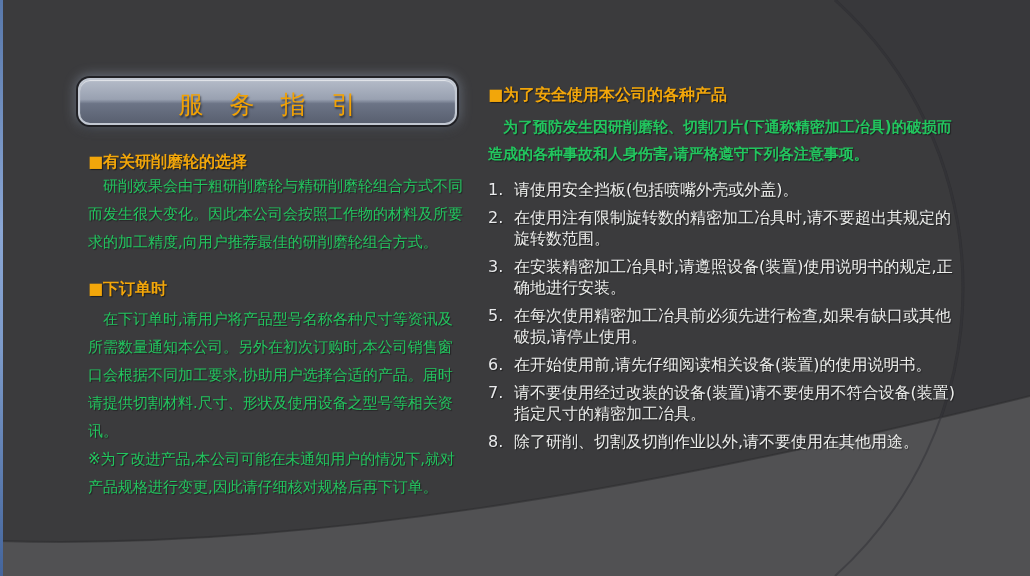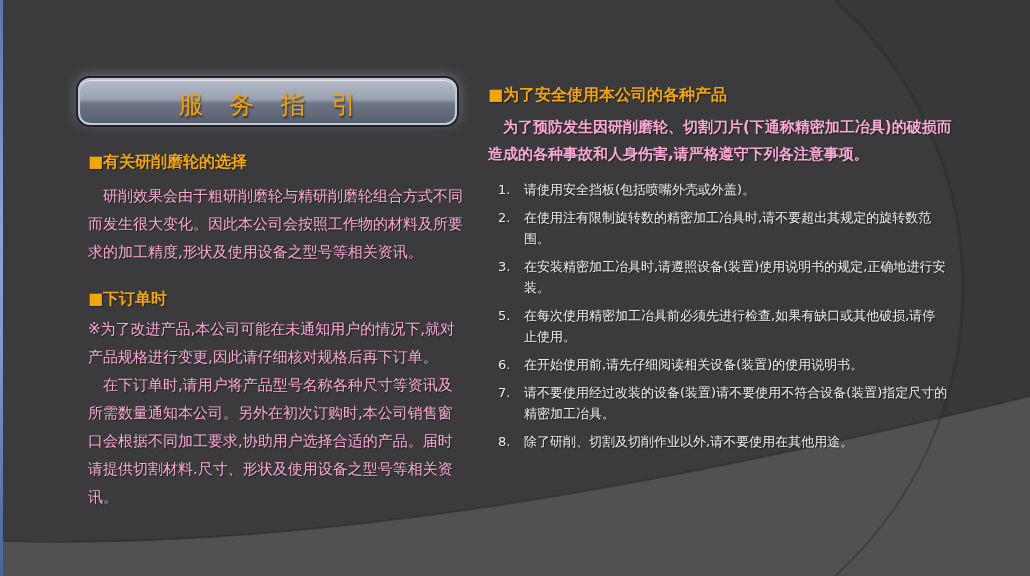--- a/index.html
+++ b/index.html
@@ -39,34 +39,34 @@
   h2.gold{
     margin:0;
     color:#f2a60a;
     font-size:16px;
     font-weight:bold;
     line-height:20px;
     text-shadow:1px 1px 1px rgba(0,0,0,.5);
   }
   .body{
     margin:0;
-    color:#f9a8d4;
+    color:#22c55e;
     font-size:15px;
     line-height:28px;
     text-shadow:1px 1px 1px rgba(0,0,0,.45);
   }
   .indent{text-indent:1em;}
   .bold{font-weight:bold;}
-  .col-left h2.sec1{margin-bottom:10px;}
+  .col-left h2.sec1{}
   .col-left h2.sec2{margin-top:23px;margin-bottom:6px;}
   .col-right h2{margin-bottom:9px;margin-top:31px;}
   .col-right .intro{line-height:27px;margin-bottom:11px;}
   ol.safety-list{
-    list-style:none;margin:10px;padding:0;
-    color:#ecedeb;font-size:13px;
+    list-style:none;margin:0;padding:0;
+    color:#ecedeb;font-size:16px;
   }
   ol.safety-list li{
     line-height:21px;
     margin-bottom:7px;
     padding-left:26px;
     text-shadow:1px 1px 1px rgba(0,0,0,.45);
   }
   ol.safety-list .num{
     display:inline-block;width:26px;margin-left:-26px;
     color:#e9eaec;
@@ -87,25 +87,25 @@
   </svg>
 
   <div class="edge-strip"></div>
 
   <div class="title-btn">
     <span>服 务 指 引</span>
   </div>
 
   <div class="col col-left">
     <h2 class="gold sec1">■有关研削磨轮的选择</h2>
-    <p class="body indent">研削效果会由于粗研削磨轮与精研削磨轮组合方式不同而发生很大变化。因此本公司会按照工作物的材料及所要求的加工精度,形状及使用设备之型号等相关资讯。</p>
+    <p class="body indent">研削效果会由于粗研削磨轮与精研削磨轮组合方式不同而发生很大变化。因此本公司会按照工作物的材料及所要求的加工精度,向用户推荐最佳的研削磨轮组合方式。</p>
 
     <h2 class="gold sec2">■下订单时</h2>
+    <p class="body indent">在下订单时,请用户将产品型号名称各种尺寸等资讯及所需数量通知本公司。另外在初次订购时,本公司销售窗口会根据不同加工要求,协助用户选择合适的产品。届时请提供切割材料.尺寸、形状及使用设备之型号等相关资讯。</p>
     <p class="body">※为了改进产品,本公司可能在未通知用户的情况下,就对产品规格进行变更,因此请仔细核对规格后再下订单。</p>
-    <p class="body indent">在下订单时,请用户将产品型号名称各种尺寸等资讯及所需数量通知本公司。另外在初次订购时,本公司销售窗口会根据不同加工要求,协助用户选择合适的产品。届时请提供切割材料.尺寸、形状及使用设备之型号等相关资讯。</p>
   </div>
 
   <div class="col col-right">
     <h2 class="gold">■为了安全使用本公司的各种产品</h2>
     <p class="body bold indent intro">为了预防发生因研削磨轮、切割刀片(下通称精密加工冶具)的破损而造成的各种事故和人身伤害,请严格遵守下列各注意事项。</p>
 
     <ol class="safety-list">
       <li>
         <span class="num">1.</span><span>请使用安全挡板(包括喷嘴外壳或外盖)。</span>
       </li>

